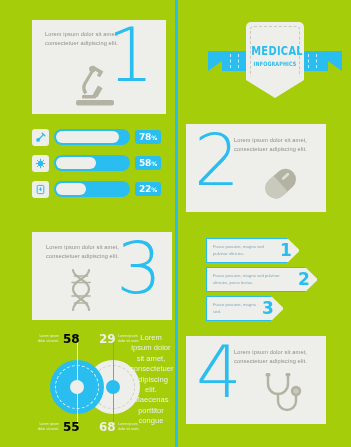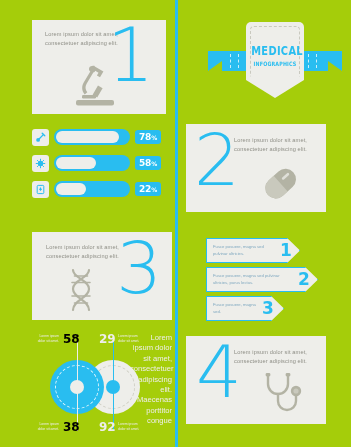--- a/index.html
+++ b/index.html
@@ -142,21 +142,21 @@
   .stem { position: absolute; width: 1px; }
   .cnum {
     position: absolute; font-family: "DejaVu Sans", sans-serif; font-weight: bold;
     font-size: 12px; color: #000000;
   }
   .cnum.grey { color: #eeeeea; }
   .clab { position: absolute; font-size: 3.4px; line-height: 4.6px; color: #eeeeea; width: 22px; }
 
   #sidetext {
     position: absolute; left: 130px; top: 333px; width: 42px;
-    text-align: right; color: #eeeeea;
+    text-align: center; color: #eeeeea;
     font-size: 7.6px; line-height: 10.4px;
   }
 
   
   #panel4 { left: 186px; top: 336px; width: 140px; height: 88px; }
   #panel4 .bignum { position: absolute; left: 10px; top: 8px; font-size: 72px; }
   #panel4 .lorem { position: absolute; left: 48px; top: 12px; width: 86px; }
   #panel4 .ico { position: absolute; left: 74px; top: 36px; }
 
   svg { display: block; }
@@ -306,22 +306,22 @@
     <div class="c-dash" style="left:29px;top:35px;width:44px;height:44px;"></div>
     <div class="c-hole" style="left:44px;top:50px;width:14px;height:14px;background:#eeeeea;"></div>
 
     <div class="stem" style="left:51px;top:8px;height:49px;background:#eeeeea;"></div>
     <div class="stem" style="left:87px;top:8px;height:49px;background:#29bdf0;"></div>
     <div class="stem" style="left:51px;top:57px;height:44px;background:#eeeeea;"></div>
     <div class="stem" style="left:87px;top:57px;height:44px;background:#29bdf0;"></div>
 
     <div class="cnum" style="left:37px;top:2px;">58</div>
     <div class="cnum grey" style="left:73px;top:2px;">29</div>
-    <div class="cnum" style="left:37px;top:90px;">38</div>
-    <div class="cnum grey" style="left:73px;top:90px;">92</div>
+    <div class="cnum" style="left:37px;top:90px;">55</div>
+    <div class="cnum grey" style="left:73px;top:90px;">68</div>
 
     <div class="clab" style="left:11px;top:4px;text-align:right;">Lorem ipsum dolor sit amet.</div>
     <div class="clab" style="left:92px;top:4px;">Lorem ipsum dolor sit amet.</div>
     <div class="clab" style="left:11px;top:92px;text-align:right;">Lorem ipsum dolor sit amet.</div>
     <div class="clab" style="left:92px;top:92px;">Lorem ipsum dolor sit amet.</div>
 
   </div>
 
   <div id="sidetext">Lorem ipsum dolor sit amet, consectetuer adipiscing elit. Maecenas porttitor congue</div>
 

